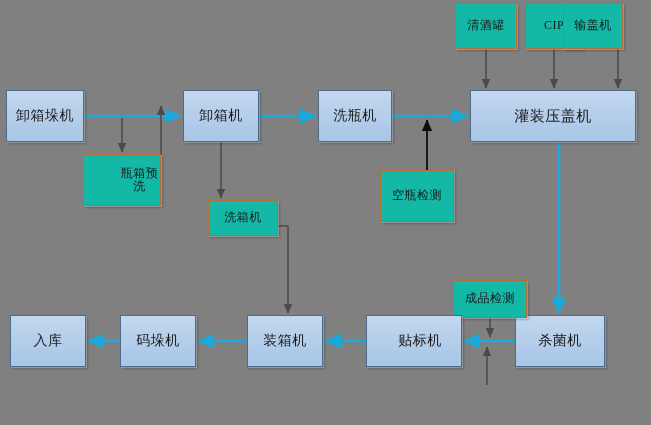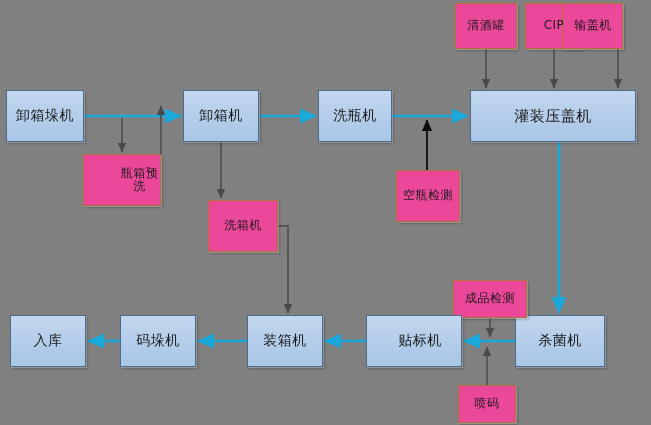--- a/index.html
+++ b/index.html
@@ -39,23 +39,24 @@
     letter-spacing: 0.5px;
     z-index: 3;
     box-shadow: 1px 1px 0 rgba(255,255,255,0.30), 2px 2px 2px rgba(0,0,0,0.22);
   }
   .node.blue {
     background: linear-gradient(to bottom, #c3d8ef 0%, #b7cfeb 40%, #a8c6e6 100%);
     border: 1px solid #4b6b8c;
     font-size: 14px;
   }
   .node.orange {
-    background: #ec4899;
+    background: #14b8a6;
     border: 1px solid #b5703a;
     font-size: 12px;
+    font-family: Liberation Serif, serif;
   }
   .node.big {
     font-size: 15px;
   }
 </style>
 </head>
 <body>
 
 <div id="canvas">
 
@@ -102,50 +103,47 @@
 
   <div class="node blue" style="left:6px;top:90px;width:78px;height:52px;">
     <span>卸箱垛机</span>
   </div>
   <div class="node orange" style="left:83px;top:154px;width:78px;height:52px;padding-left:35px;">
     <span>瓶箱预洗</span>
   </div>
   <div class="node blue" style="left:183px;top:90px;width:76px;height:52px;">
     <span>卸箱机</span>
   </div>
-  <div class="node orange" style="left:208px;top:200px;width:70px;height:52px;justify-content:center;">
+  <div class="node orange" style="left:208px;top:200px;width:70px;height:36px;justify-content:center;">
     <span>洗箱机</span>
   </div>
   <div class="node blue" style="left:318px;top:90px;width:74px;height:52px;">
     <span>洗瓶机</span>
   </div>
-  <div class="node orange" style="left:396px;top:170px;width:64px;height:52px;">
+  <div class="node orange" style="left:380px;top:170px;width:74px;height:52px;">
     <span>空瓶检测</span>
   </div>
   <div class="node orange" style="left:455px;top:3px;width:62px;height:46px;">
     <span>清酒罐</span>
   </div>
   <div class="node orange" style="left:525px;top:3px;width:58px;height:46px;">
     <span>CIP</span>
   </div>
   <div class="node orange" style="left:563px;top:3px;width:60px;height:46px;">
     <span>输盖机</span>
   </div>
   <div class="node blue big" style="left:470px;top:90px;width:166px;height:52px;">
     <span>灌装压盖机</span>
   </div>
   <div class="node blue" style="left:515px;top:315px;width:90px;height:52px;">
     <span>杀菌机</span>
   </div>
   <div class="node orange" style="left:453px;top:265px;width:74px;height:38px;margin-top:15px;">
     <span>成品检测</span>
   </div>
-  <div class="node orange" style="left:458px;top:385px;width:58px;height:38px;">
-    <span>喷码</span>
-  </div>
   <div class="node blue" style="left:366px;top:315px;width:96px;height:52px;padding-left:12px;">
     <span>贴标机</span>
   </div>
   <div class="node blue" style="left:247px;top:315px;width:76px;height:52px;">
     <span>装箱机</span>
   </div>
   <div class="node blue" style="left:120px;top:315px;width:76px;height:52px;">
     <span>码垛机</span>
   </div>
   <div class="node blue" style="left:10px;top:315px;width:76px;height:52px;">

